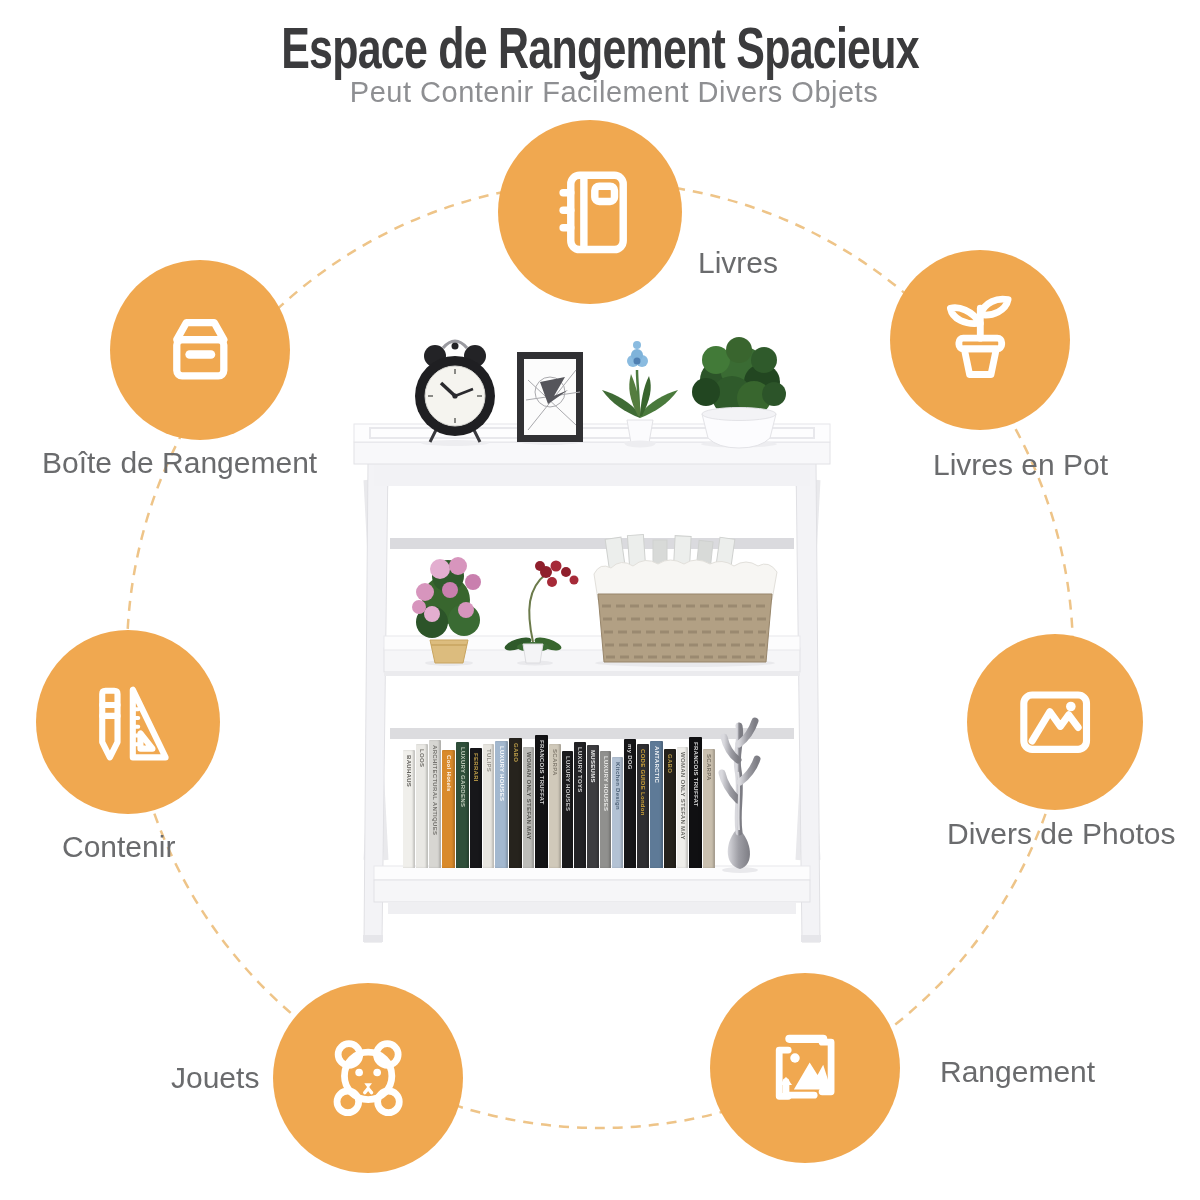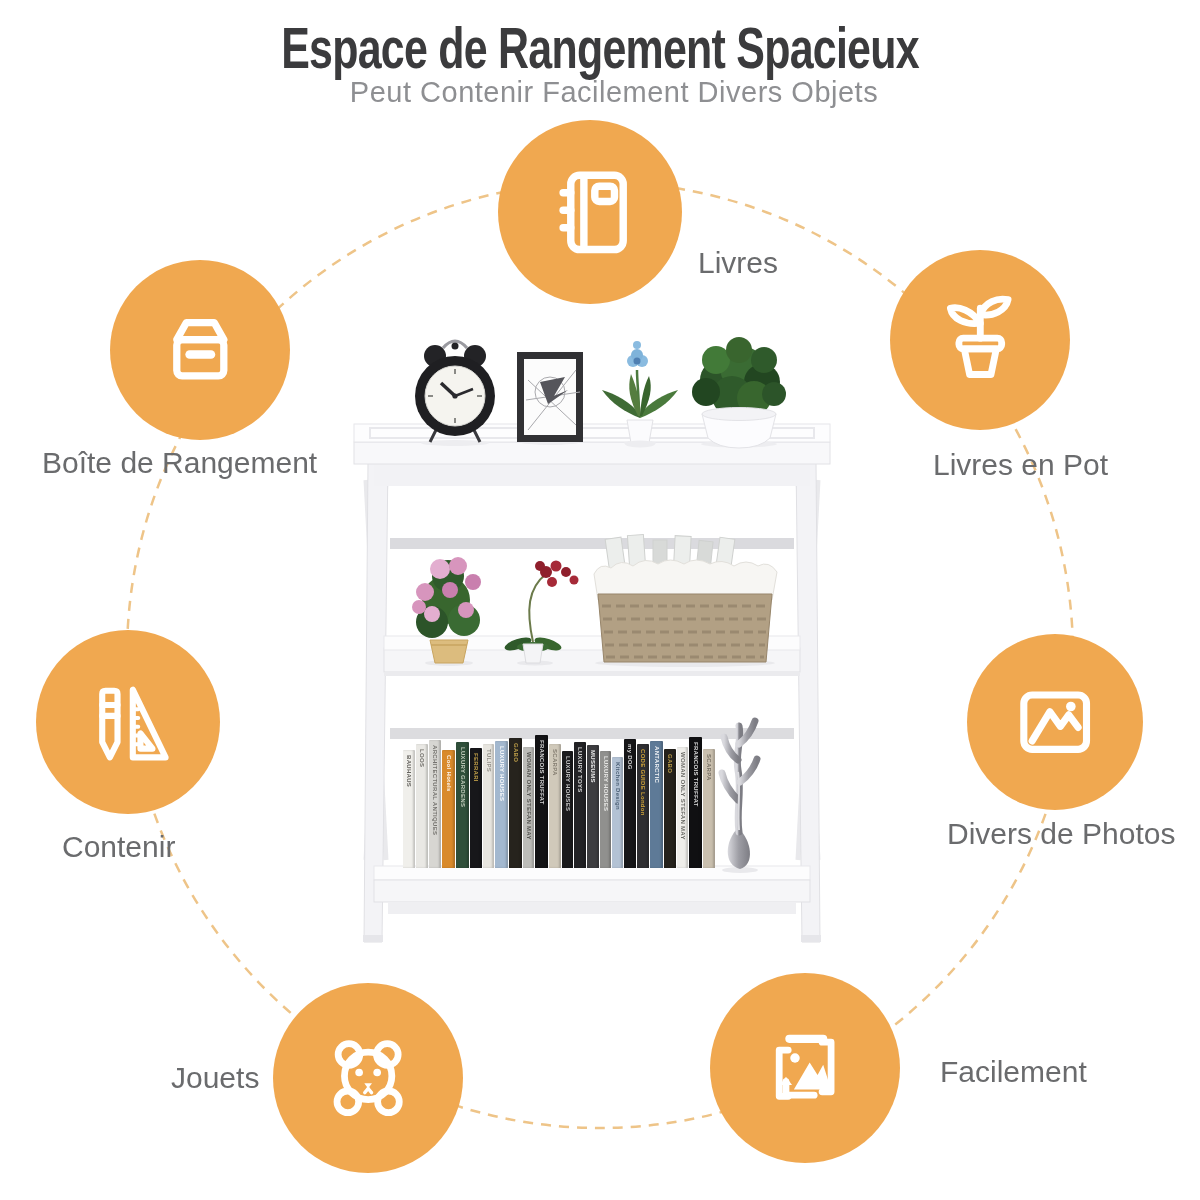--- a/index.html
+++ b/index.html
@@ -431,15 +431,15 @@
         <path d="M16.5 16 H12.5 V36.5 H16.5"></path>
         <path d="M31.5 12.5 H35.5 V34.5 H31.5"></path>
         <path d="M15.5 36 H28"></path>
         <path d="M15.5 36 V30"></path>
       </g>
       <path d="M12.8 31.5 L15.5 27.8 L18.2 31.5 Z" fill="#fff"></path>
       <path d="M19 33.5 L26 21.5 L29.5 27 L32 22.5 L35.5 33.5 Z" fill="#fff"></path>
       <circle cx="19.5" cy="19.5" r="2.1" fill="#fff"></circle>
     </svg>
   </div>
-  <div class="feature-label fl-ornements">Facilement</div>
+  <div class="feature-label fl-ornements">Rangement</div>
 
 </div>
 
 </body></html>

